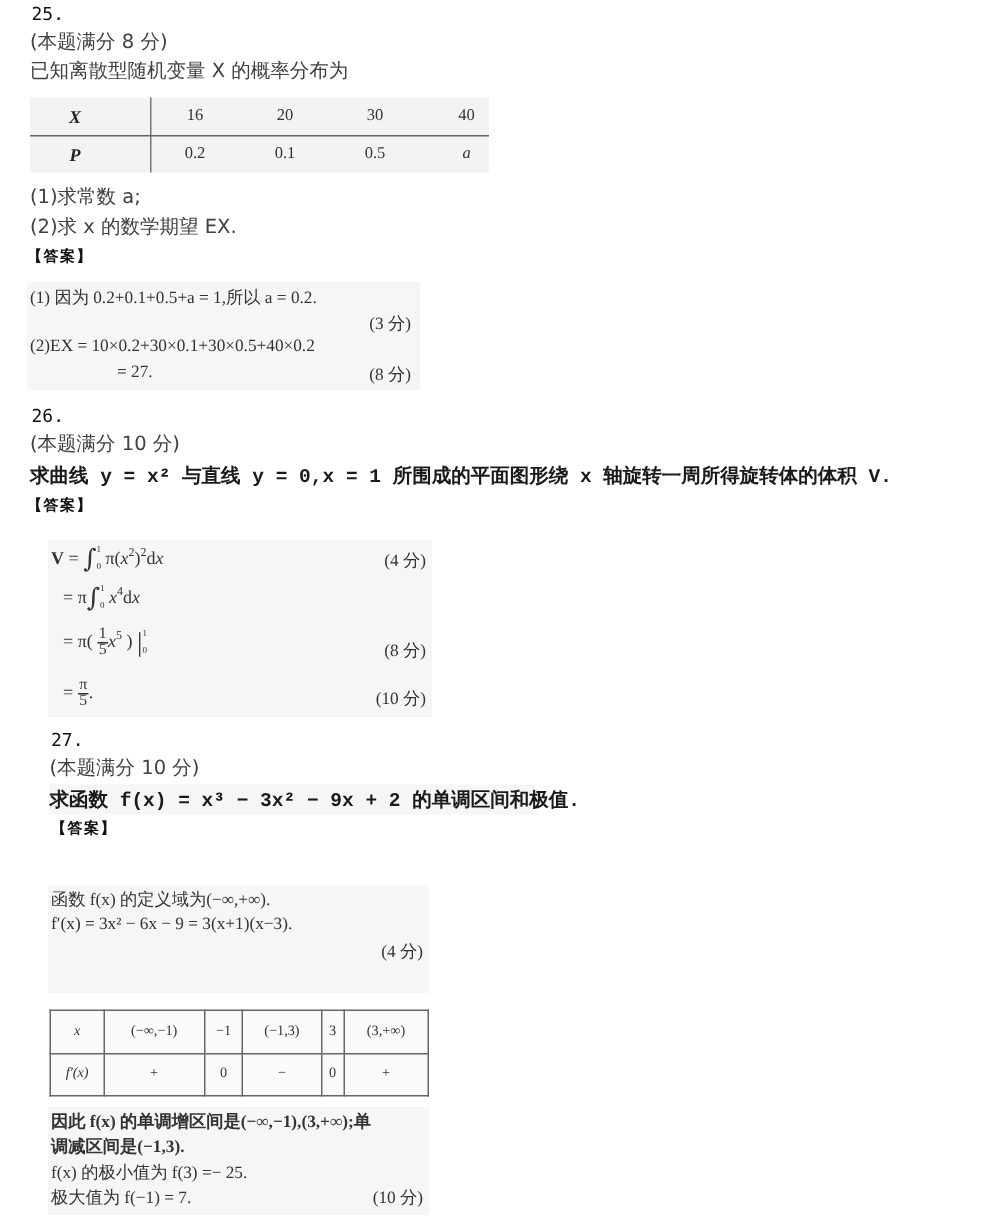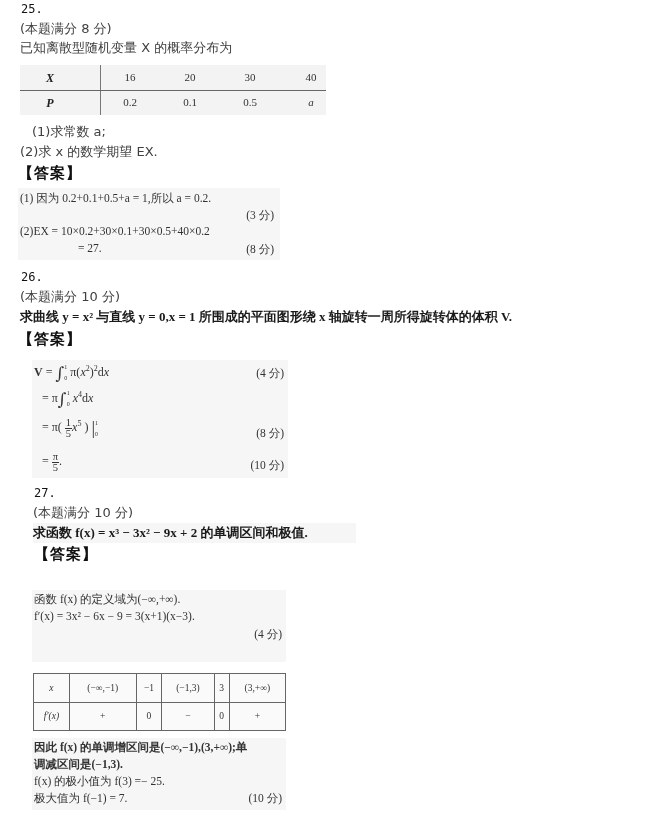--- a/index.html
+++ b/index.html
@@ -3,22 +3,22 @@
   <meta charset="utf-8">
   <style>
     * { box-sizing: border-box; margin: 0; padding: 0; }
     html, body { width: 664px; height: 817px; background: #ffffff; overflow: hidden; }
     body { position: relative; color: #111; font-family: "DejaVu Sans", sans-serif; }
     .abs { position: absolute; white-space: nowrap; }
     .plain { font-size: 13px; line-height: 16px; color: #404040; }
     .mono { font-family: "DejaVu Sans Mono", monospace; font-size: 12px; }
     .scan { background: #f6f6f6; }
     .scan-text { font-family: "Liberation Serif", "DejaVu Serif", serif; color: #333; font-size: 11.5px; }
-    .bold-serif { font-family: Liberation Serif, serif; font-weight: bold; color: #1a1a1a; font-size: 13.5px; }
-    .ans-label { font-family: "DejaVu Serif", serif; font-size: 15px; color: #111; font-weight: bold; letter-spacing: 1px; }
+    .bold-serif { font-family: Liberation Mono, monospace; font-weight: bold; color: #1a1a1a; font-size: 13.5px; }
+    .ans-label { font-family: "DejaVu Serif", serif; font-size: 10px; color: #111; font-weight: bold; letter-spacing: 1px; }
     i.v { font-style: italic; }
     sup { font-size: 8px; vertical-align: super; line-height: 0; }
 
     
     .dist-table { position: absolute; left: 20px; top: 65px; width: 306px; height: 50px; background: #f3f3f3; }
     .dist-table .cell { position: absolute; text-align: center; font-family: "Liberation Serif", "DejaVu Serif", serif; font-size: 11px; color: #333; }
     .dist-table .hcell { font-weight: bold; font-style: italic; font-size: 12px; color: #222; }
     .dist-table .vline { position: absolute; left: 80px; top: 0; width: 1px; height: 50px; background: #777; }
     .dist-table .hline { position: absolute; left: 0; top: 25px; width: 100%; height: 1px; background: #666; }
 
@@ -49,21 +49,21 @@
   <div class="cell" style="left:150px; top:6px; width:40px;">20</div>
   <div class="cell" style="left:210px; top:6px; width:40px;">30</div>
   <div class="cell" style="left:271px; top:6px; width:40px;">40</div>
   <div class="cell hcell" style="left:10px; top:31px; width:40px;">P</div>
   <div class="cell" style="left:90px; top:31px; width:40px;">0.2</div>
   <div class="cell" style="left:150px; top:31px; width:40px;">0.1</div>
   <div class="cell" style="left:210px; top:31px; width:40px;">0.5</div>
   <div class="cell" style="left:271px; top:31px; width:40px; font-style:italic;">a</div>
 </div>
 
-<div class="abs plain" style="left:32px; top:124px;">(1)求常数 a;</div>
+<div class="abs plain" style="left:20px; top:124px;">(1)求常数 a;</div>
 <div class="abs plain" style="left:20px; top:144px;">(2)求 x 的数学期望 EX.</div>
 <div class="abs ans-label" style="left:18px; top:164px;">【答案】</div>
 
 <div class="abs scan" style="left:18px; top:188px; width:262px; height:72px;">
   <div class="abs scan-text" style="left:2px; top:3px;">(1) 因为 0.2+0.1+0.5+a = 1,所以 a = 0.2.</div>
   <div class="abs scan-text" style="right:6px; top:20px;">(3 分)</div>
   <div class="abs scan-text" style="left:2px; top:37px;">(2)EX = 10×0.2+30×0.1+30×0.5+40×0.2</div>
   <div class="abs scan-text" style="left:60px; top:54px;">= 27.</div>
   <div class="abs scan-text" style="right:6px; top:54px;">(8 分)</div>
 </div>

